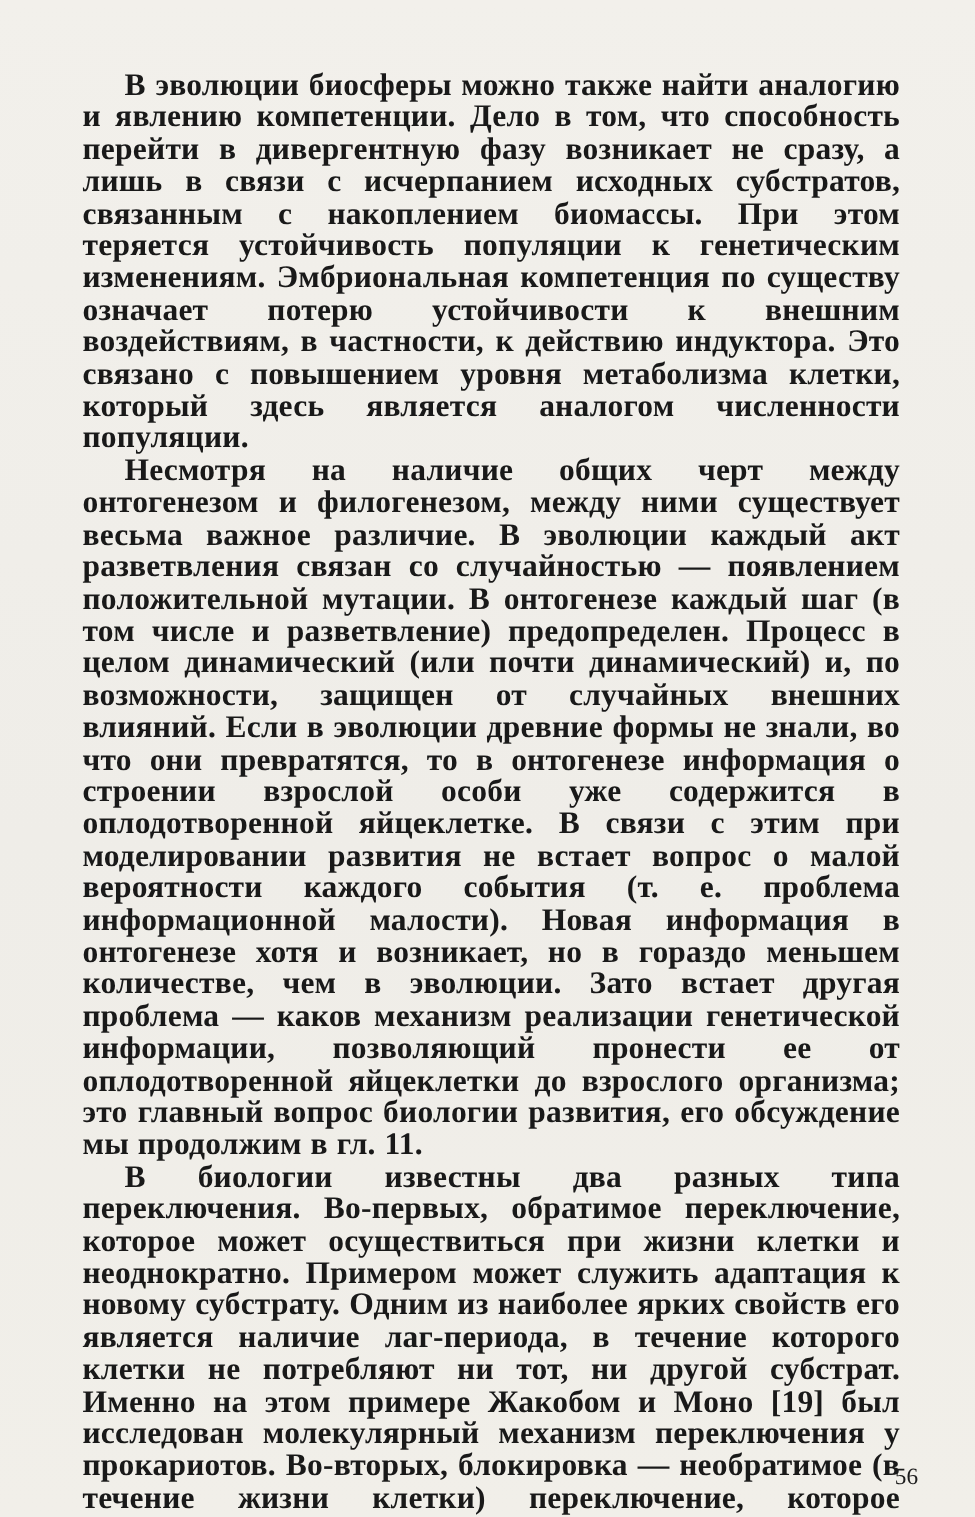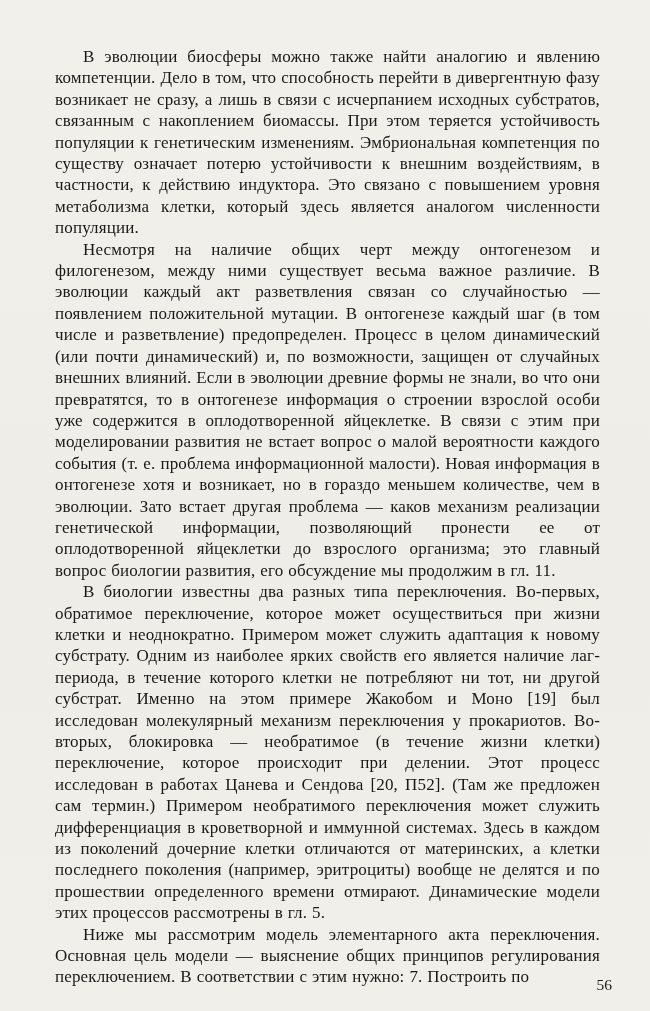--- a/index.html
+++ b/index.html
@@ -19,24 +19,25 @@
     height: 1011px;
     box-sizing: border-box;
     padding: 46px 50px 0 55px;
     background: linear-gradient(180deg, #f2f0eb 0%, #efede8 55%, #f1efe9 100%);
     color: #191919;
   }
   .text-block p {
     margin: 0;
     text-align: justify;
     text-indent: 28px;
-    font-size: 17px;
+    font-size: 21px;
     line-height: 21.4px;
     letter-spacing: 0.15px;
     word-spacing: 0.5px;
+    font-weight: bold;
   }
   .page-number {
     position: absolute;
     right: 38px;
     bottom: 17px;
     font-size: 15.5px;
     color: #1c1c1c;
   }
 </style>
 </head>

